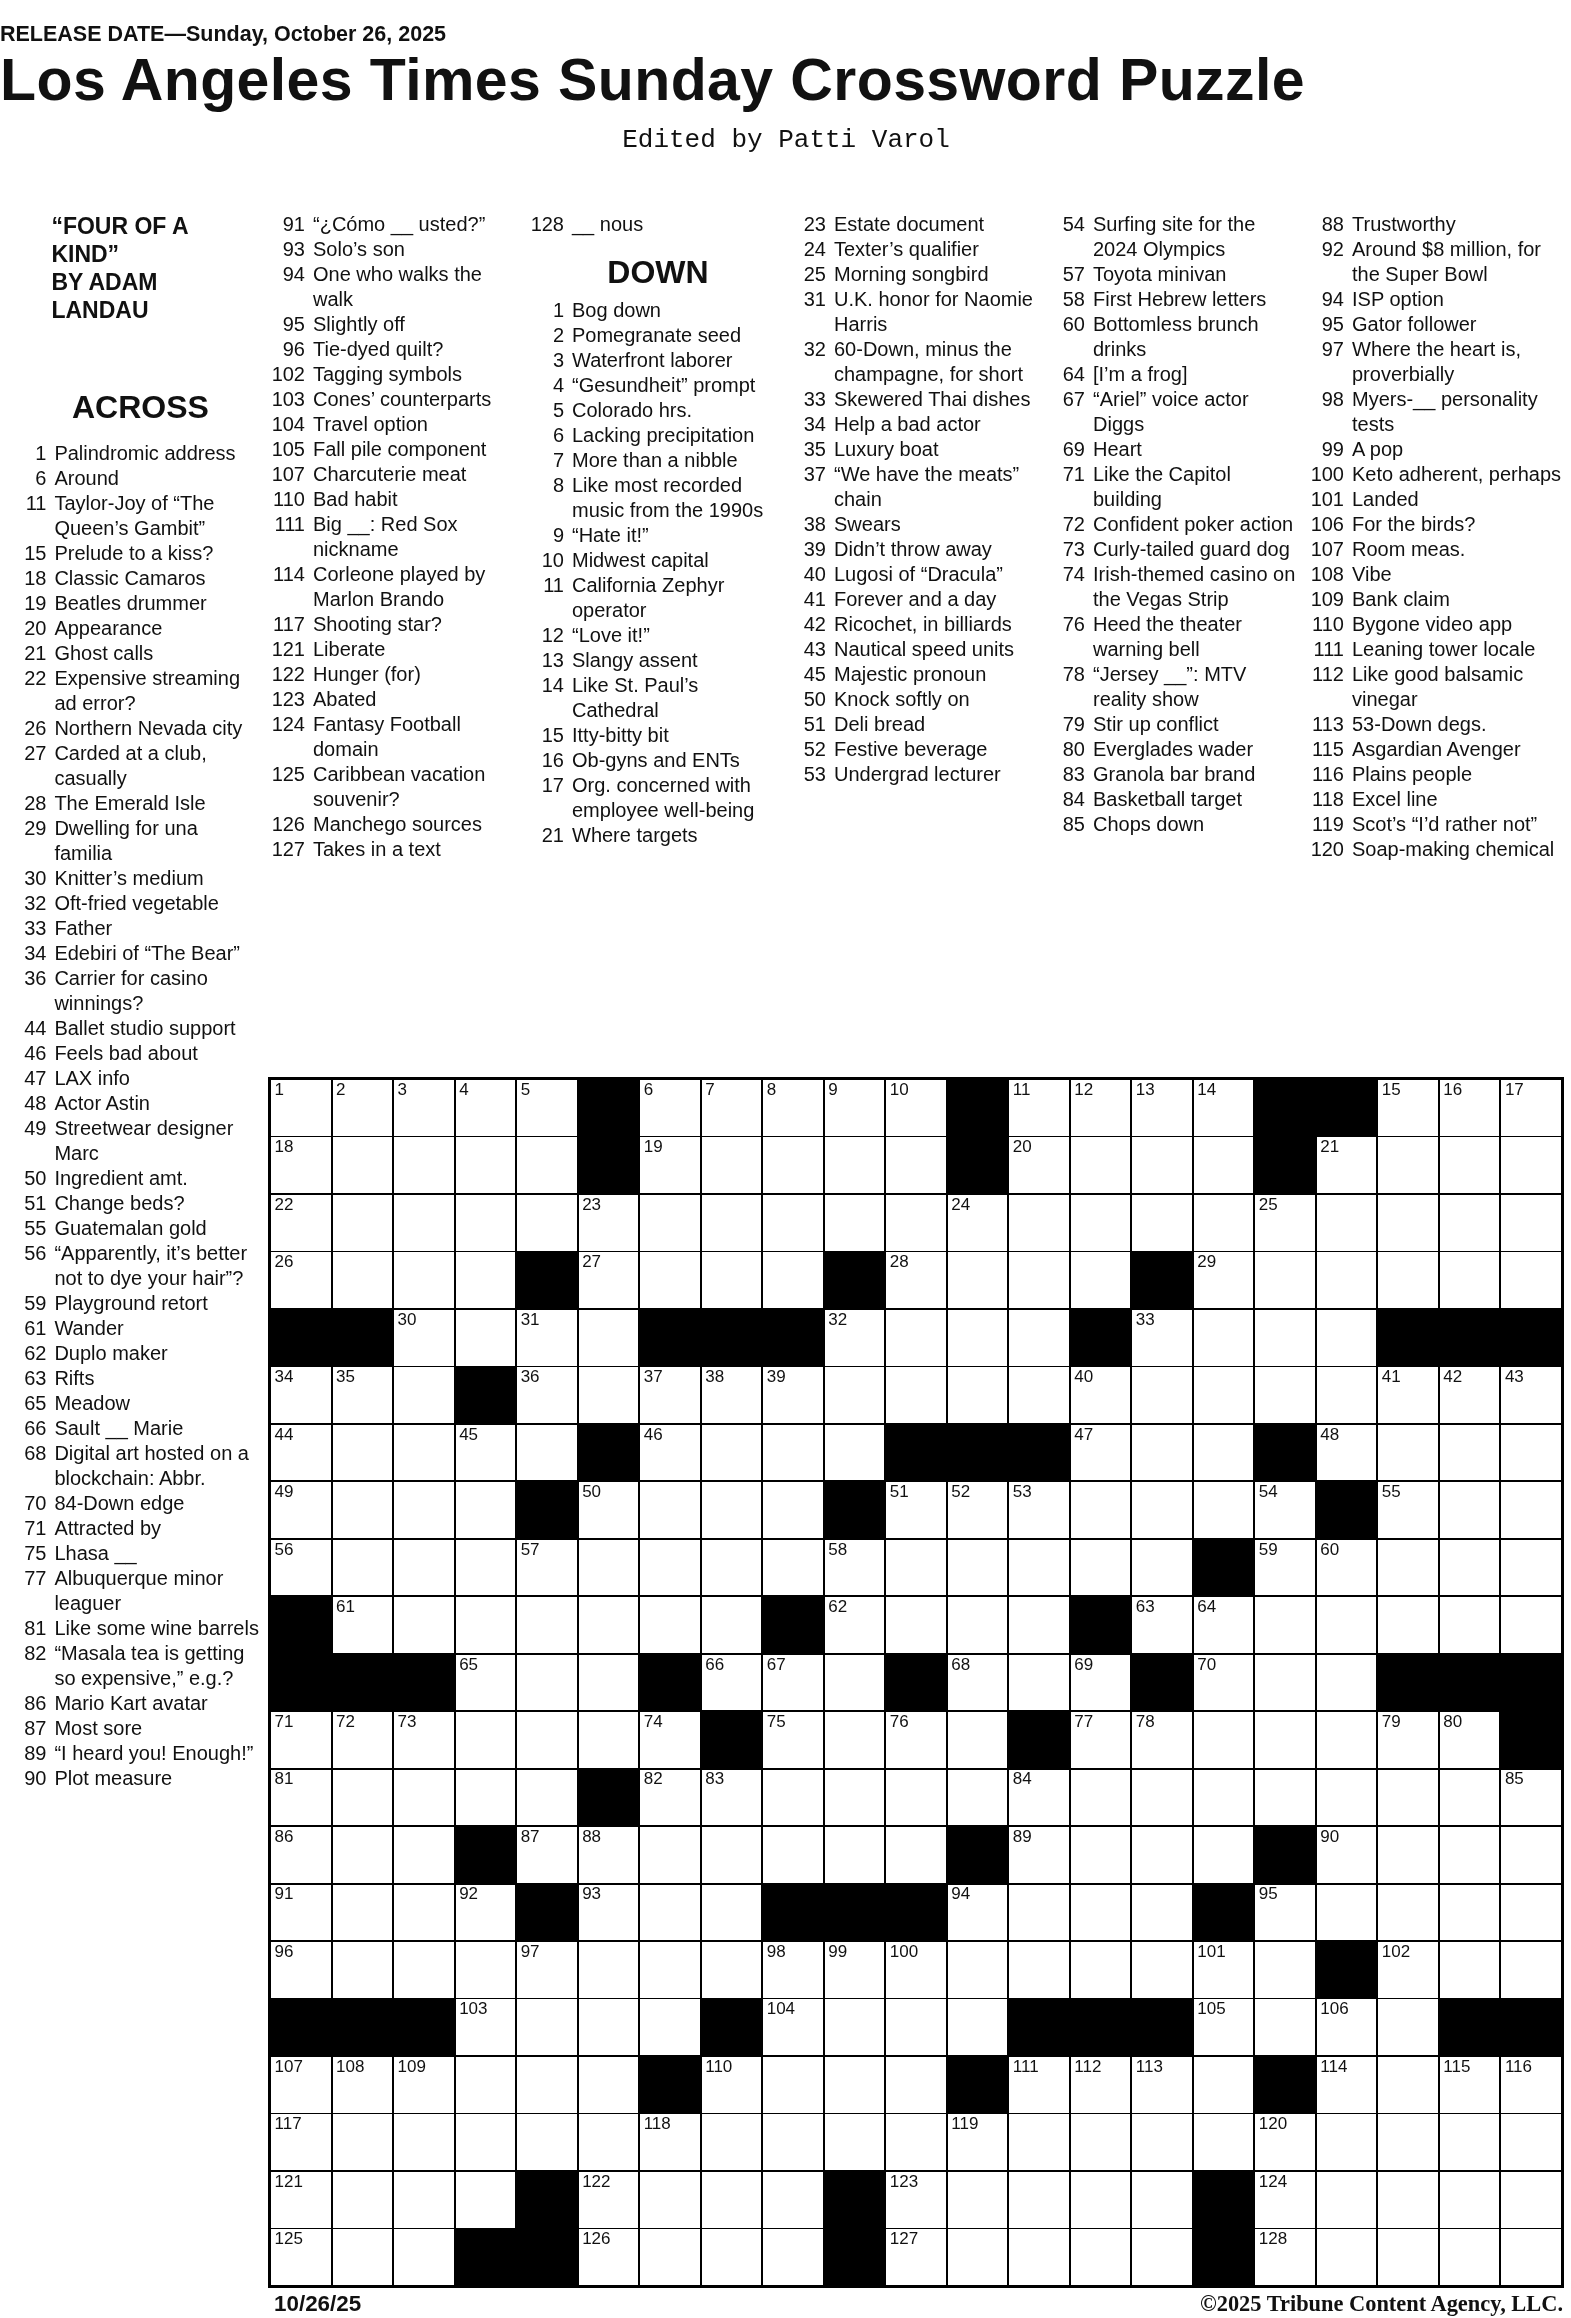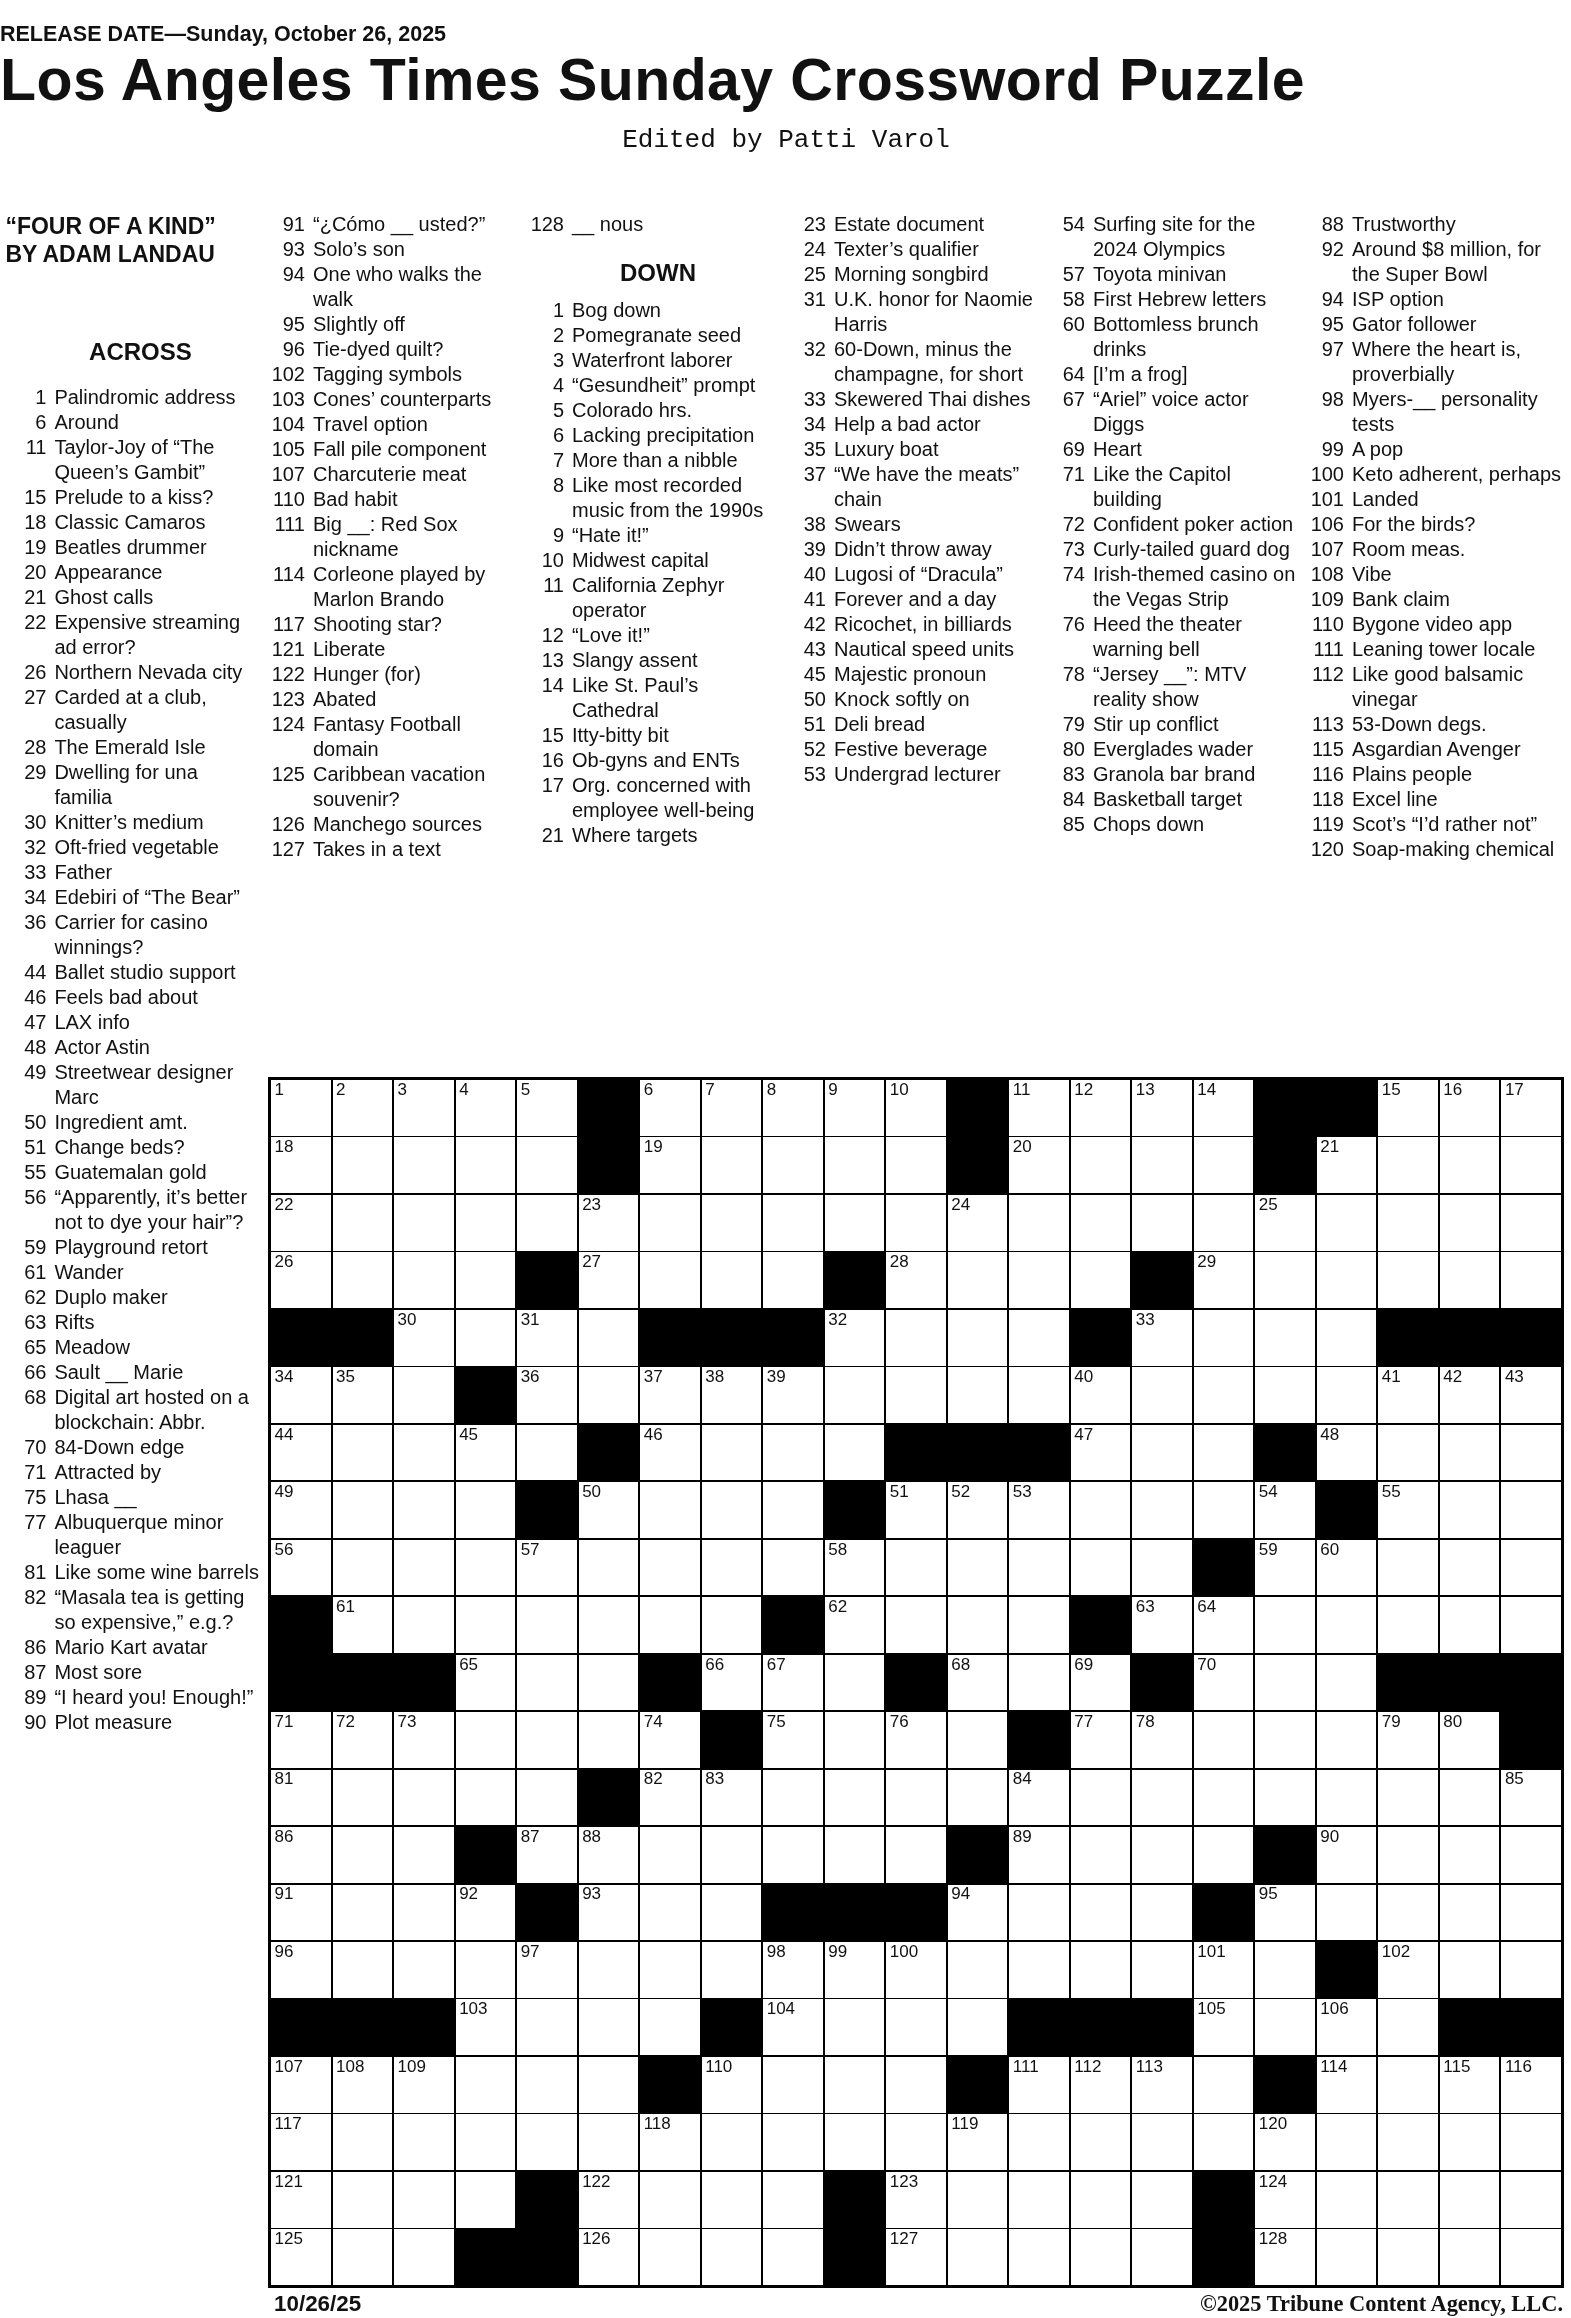--- a/index.html
+++ b/index.html
@@ -11,22 +11,22 @@
          font-weight:bold;font-size:59px;letter-spacing:0.4px;white-space:nowrap;}
   .edited{position:absolute;top:125px;left:0;width:100%;text-align:center;
           font-family:Liberation Mono, monospace;font-size:26px;}
   .clue-col{position:absolute;top:212px;font-size:20px;line-height:25px;}
   #col1{left:5.4px;width:254px;}
   #col2{left:264px;width:258px;}
   #col3{left:523px;width:259px;}
   #col4{left:785px;width:259px;}
   #col5{left:1044px;width:259px;}
   #col6{left:1303px;width:265px;}
-  .byline{font-weight:bold;font-size:23px;line-height:28px;margin-bottom:70px;}
-  .list-header{font-weight:bold;font-size:24px;line-height:27px;text-align:center;
+  .byline{font-weight:bold;font-size:23px;line-height:28px;margin-bottom:70px;margin-left:46px;}
+  .list-header{font-weight:bold;font-size:32px;line-height:27px;text-align:center;
                width:206px;margin:0 0 19.7px 32px;}
   #col3 .list-header{margin-top:21.5px;margin-bottom:12.5px;}
   .clue{display:flex;}
   .clue .n{width:41px;text-align:right;flex:none;}
   .clue .t{margin-left:8px;flex:1;}
   #grid{position:absolute;left:268px;top:1077px;width:1290px;height:1205px;
         background:#000;border:3.6px solid #000;display:grid;
         grid-template-columns:repeat(21,1fr);grid-template-rows:repeat(21,1fr);gap:1.8px;}
   .cell{background:#fff;position:relative;}
   .cell.black{background:#000;}

